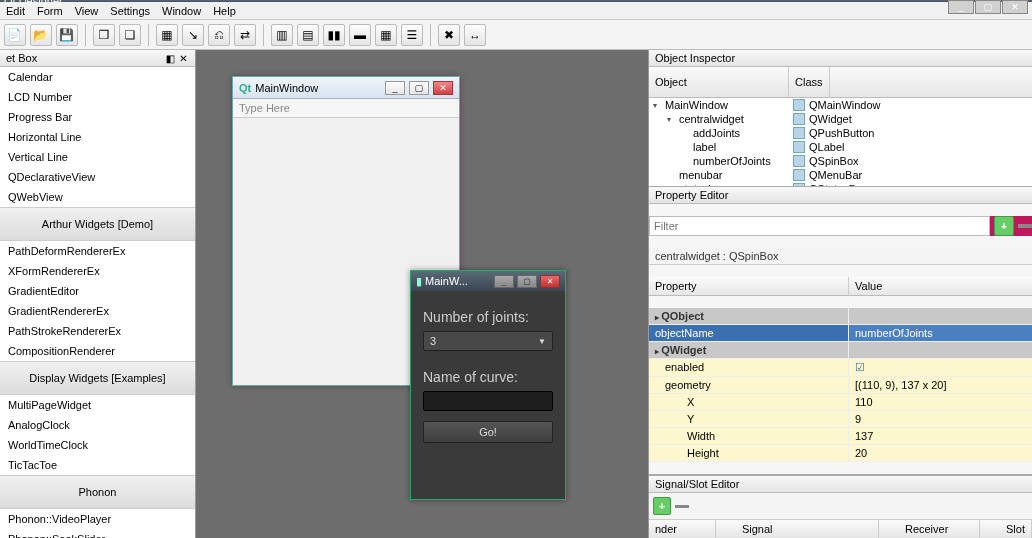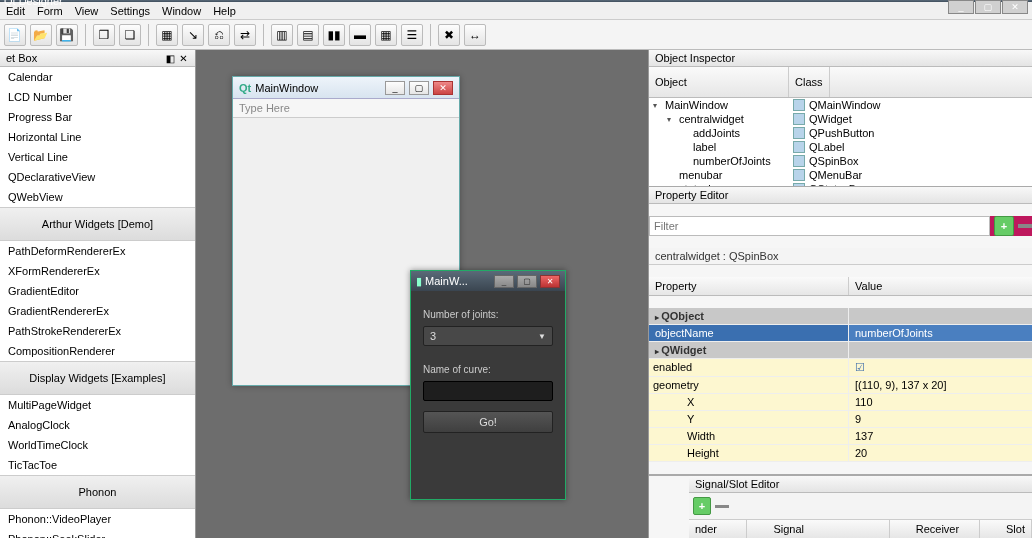--- a/index.html
+++ b/index.html
@@ -49,21 +49,21 @@
 .dwin-body .spin .ctrl div { flex:1; font-size:6px; display:flex; align-items:center; justify-content:center; }
 .dwin-body .btn { position:absolute; border:1px solid #999; background:linear-gradient(#fdfdfd,#e6e6e6); padding:3px 8px; border-radius:2px; }
 
 
 .pwin { position:absolute; border:1px solid #2a6; box-shadow:0 0 6px rgba(0,0,0,.4); background:#3a3a3a; }
 .pwin-title { background:linear-gradient(#5a6a78,#3a4550); height:20px; display:flex; align-items:center; padding:0 5px; gap:3px; color:#fff; }
 .pwin-title .spacer{flex:1;}
 .pwin-title .wbtn { width:20px; height:13px; border:1px solid #666; background:linear-gradient(#aaa,#888); font-size:8px; display:flex; align-items:center; justify-content:center; color:#222;}
 .pwin-title .wbtn.close{background:linear-gradient(#e66,#b33); color:#fff; border-color:#833;}
 .pwin-body { padding:10px 12px; color:#ccc; }
-.pwin-body .lbl { margin:8px 0 6px; font-size:10px; color:#ccc;}
+.pwin-body .lbl { margin:8px 0 6px; font-size:14px; color:#ccc;}
 .pwin-body .combo { width:100%; height:20px; background:#484848; border:1px solid #222; border-radius:2px; display:flex; align-items:center; padding:0 6px; color:#ddd; justify-content:space-between;}
 .pwin-body .input { width:100%; height:20px; background:#1e1e1e; border:1px solid #000; border-radius:2px; }
 .pwin-body .gobtn { width:100%; height:22px; background:linear-gradient(#555,#3f3f3f); border:1px solid #222; color:#ddd; border-radius:2px; margin-top:10px;}
 
 
 .right { width: 384px; display:flex; flex-direction:column; background:#f6f6f6; border-left:1px solid #999; }
 .inspector { border-bottom:1px solid #aaa; }
 .tree-head { display:flex; background:linear-gradient(#fafafa,#e6e6e6); border-bottom:1px solid #bbb; }
 .tree-head div { padding:9px 6px; border-right:1px solid #ccc; }
 .tree-head div:first-child { width:140px; }
@@ -86,26 +86,26 @@
 .prop-head div { padding:3px 6px; }
 .prop-head div:first-child{width:200px; border-right:1px solid #ccc;}
 .prop-body { flex:1; overflow:auto; font-size:11px; }
 .prop-row { display:flex; border-bottom:1px solid #eee; }
 .prop-row .pk { width:200px; padding:2px 6px; border-right:1px solid #eee; }
 .prop-row .pv { flex:1; padding:2px 6px; }
 .prop-row.cat { background:#c8c8c8; font-weight:bold; color:#333;}
 .prop-row.cat .pk::before { content:"▸ "; font-size:8px;}
 .prop-row.sel { background:#3a6fb0; color:#fff; }
 .prop-row.sel .pv { background:#4a7fc0; }
-.prop-row.ind1 .pk { padding-left:4px; }
+.prop-row.ind1 .pk { padding-left:16px; }
 .prop-row.ind2 .pk { padding-left:38px; }
 .prop-row.chk .pv::before { content:"☑"; color:#36a; }
 .prop-yellow { background:#fdf7d0; }
 
-.sigslot { border-top:1px solid #aaa;padding-left:40px; }
+.sigslot { border-top:1px solid #aaa; }
 .ss-btns { padding:4px; display:flex; gap:4px; align-items:center; background:#f4f4f4;}
 .ss-btns .plus { width:18px; height:18px; background:#6c6; border:1px solid #494; border-radius:2px; color:#fff; font-weight:bold; display:flex; align-items:center; justify-content:center;}
 .ss-btns .minus { width:14px; height:3px; background:#888;}
 .ss-head { display:flex; background:linear-gradient(#fafafa,#e6e6e6); border-top:1px solid #ccc;gap:20px;}
 .ss-head div { padding:3px 6px; border-right:1px solid #ccc; }
 </style>
 </head>
 <body>
 
 <div class="titlebar">

